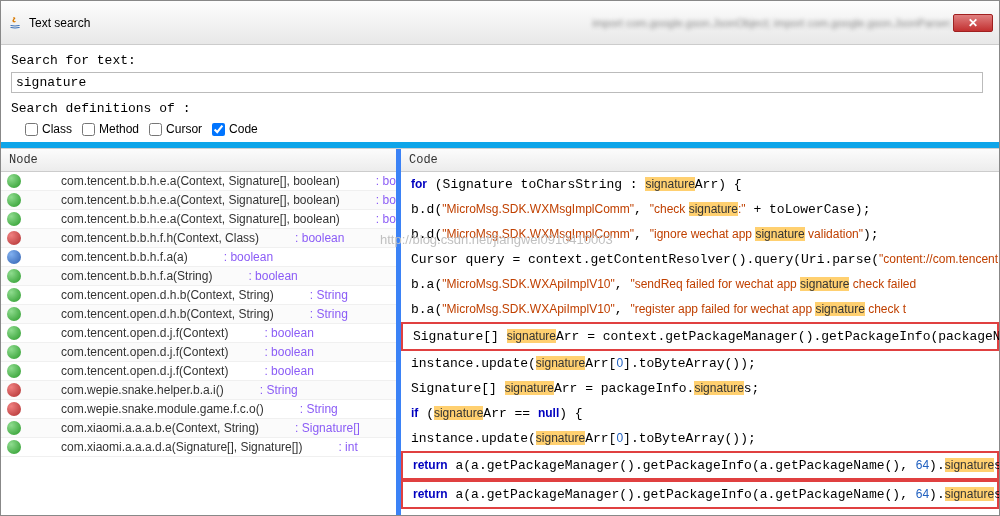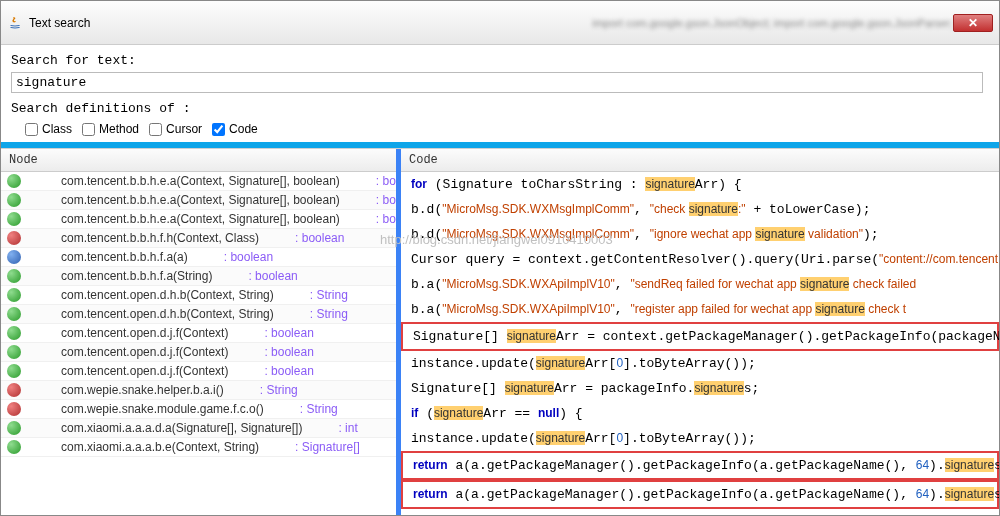--- a/index.html
+++ b/index.html
@@ -145,27 +145,27 @@
             <span class="node-sig">com.wepie.snake.helper.b.a.i()</span>
             <span class="node-ret"> : String</span>
           </div>
           <div class="node-row">
             <span class="node-icon ic-red"></span>
             <span class="node-sig">com.wepie.snake.module.game.f.c.o()</span>
             <span class="node-ret"> : String</span>
           </div>
           <div class="node-row">
             <span class="node-icon ic-green"></span>
-            <span class="node-sig">com.xiaomi.a.a.a.d.a(Signature[], Signature[])</span>
-            <span class="node-ret"> : int</span>
+            <span class="node-sig">com.xiaomi.a.a.a.b.e(Context, String)</span>
+            <span class="node-ret"> : Signature[]</span>
           </div>
           <div class="node-row">
             <span class="node-icon ic-green"></span>
-            <span class="node-sig">com.xiaomi.a.a.a.b.e(Context, String)</span>
-            <span class="node-ret"> : Signature[]</span>
+            <span class="node-sig">com.xiaomi.a.a.a.d.a(Signature[], Signature[])</span>
+            <span class="node-ret"> : int</span>
           </div>
         </div>
     </div>
     <div class="pane pane-right">
       <div class="col-header">Code</div>
       <div class="rows" id="code-rows">
           <div class="code-row"><span class="kw">for</span> (Signature toCharsString : <span class="hl">signature</span>Arr) {</div>
           <div class="code-row">b.d(<span class="str">"MicroMsg.SDK.WXMsgImplComm"</span>, <span class="str">"check </span><span class="hl">signature</span><span class="str">:"</span> + toLowerCase);</div>
           <div class="code-row">b.d(<span class="str">"MicroMsg.SDK.WXMsgImplComm"</span>, <span class="str">"ignore wechat app </span><span class="hl">signature</span><span class="str"> validation"</span>);</div>
           <div class="code-row">Cursor query = context.getContentResolver().query(Uri.parse(<span class="str">"content://com.tencent.mm</span></div>

